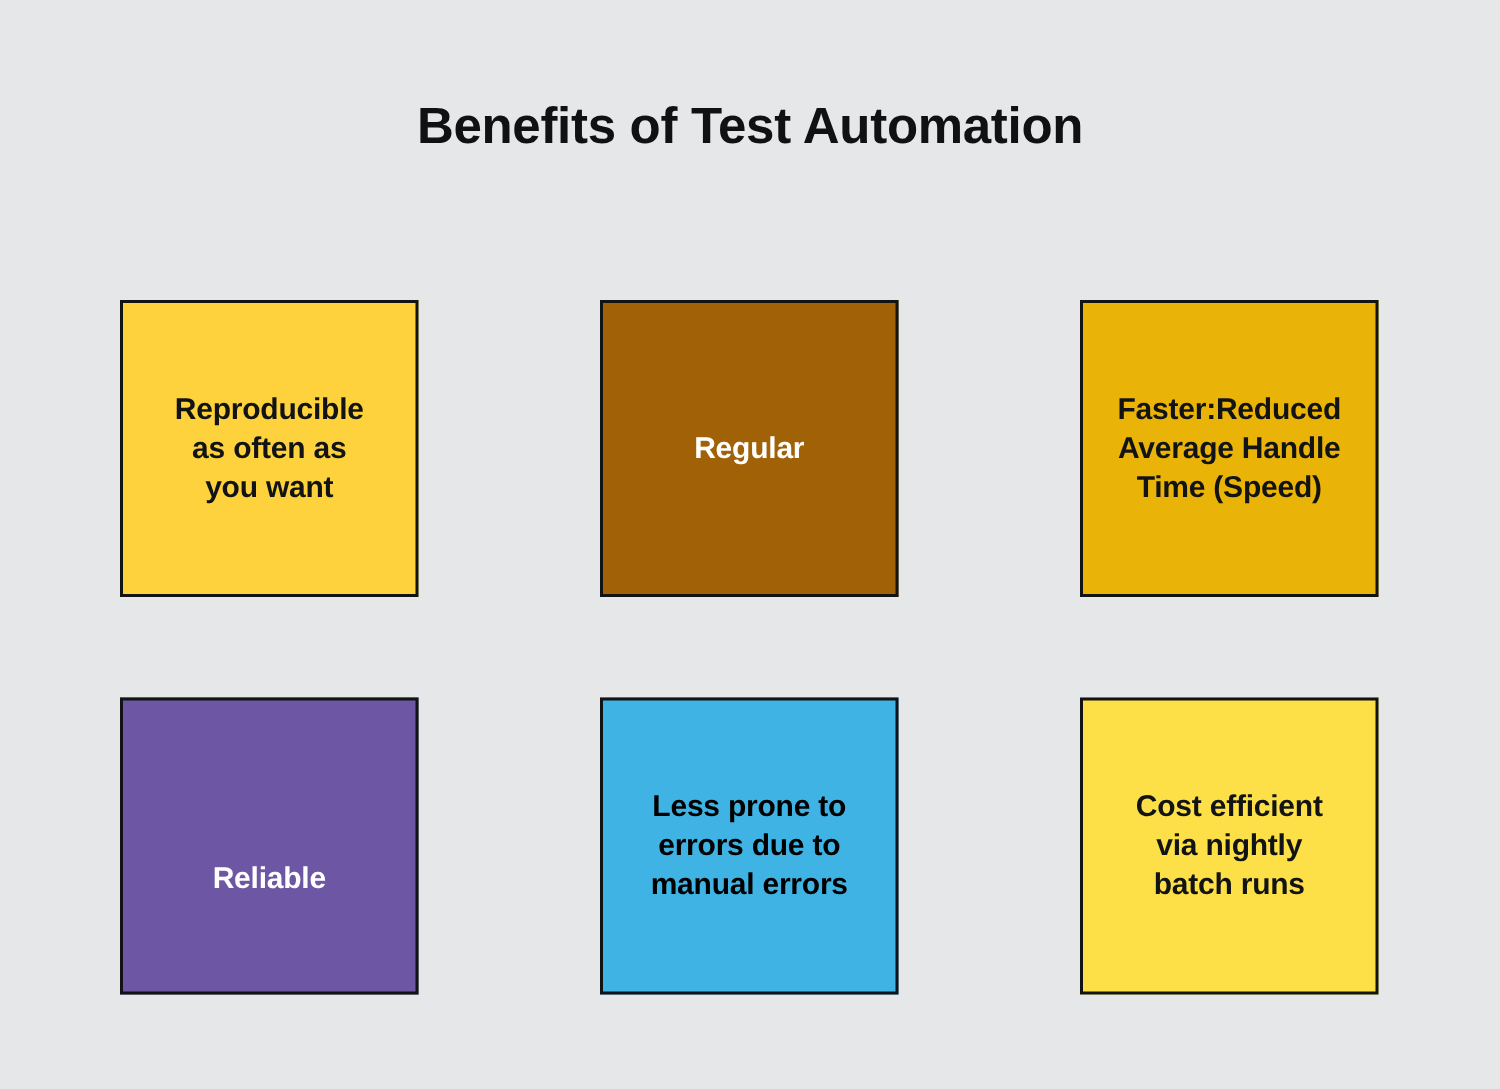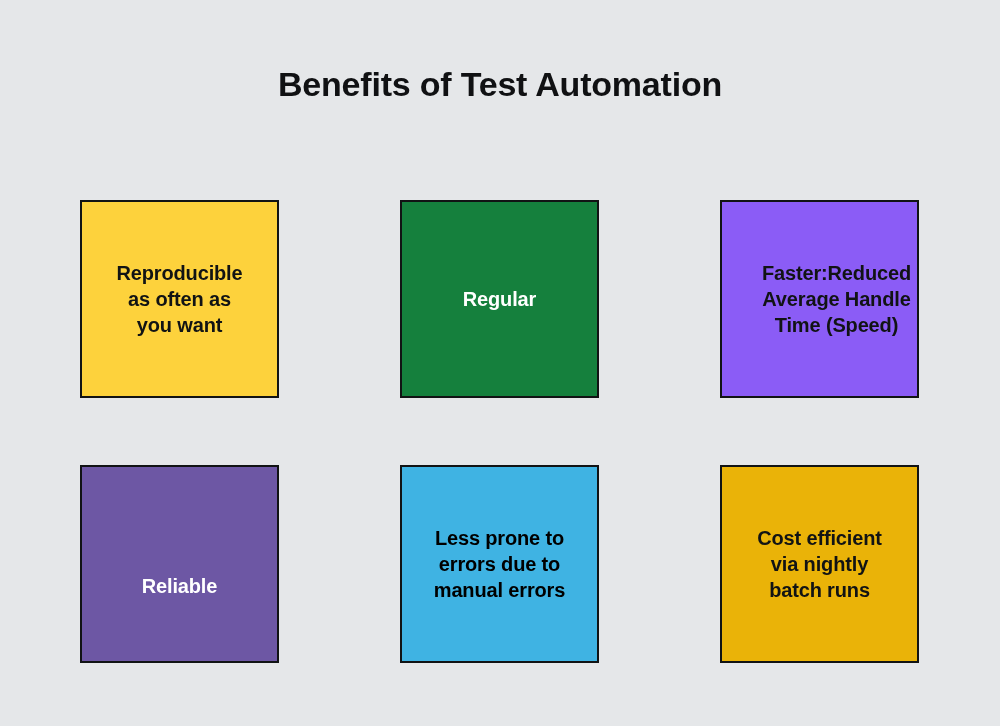--- a/index.html
+++ b/index.html
@@ -69,40 +69,40 @@
   <div class="page-title" style="color: rgb(16, 17, 19);">Benefits of Test Automation</div>
 
   <div class="grid">
 
     <div class="card" style="background: rgb(253, 210, 60); border-color: rgb(17, 19, 20);">
       <span class="card-label text-dark" style="color: rgb(17, 19, 20);">Reproducible
 as often as
 you want</span>
     </div>
 
-    <div class="card" style="background: #15803d; border-color: rgb(17, 19, 20);">
+    <div class="card" style="background: #a16207; border-color: rgb(17, 19, 20);">
       <span class="card-label text-light" style="color: rgb(255, 255, 255);">Regular</span>
     </div>
 
-    <div class="card" style="background: #8b5cf6; border-color: rgb(17, 19, 20); justify-content: flex-end;">
+    <div class="card" style="background: #eab308; border-color: rgb(17, 19, 20);">
       <span class="card-label text-dark" style="color: rgb(17, 19, 20);">Faster:Reduced
 Average Handle
 Time (Speed)</span>
     </div>
 
     <div class="card" style="background: rgb(109, 87, 164); border-color: rgb(17, 19, 20);">
       <span class="card-label text-light" style="color: rgb(255, 255, 255); margin-top: 44px;">Reliable</span>
     </div>
 
     <div class="card" style="background: rgb(63, 179, 227); border-color: rgb(17, 19, 20);">
       <span class="card-label text-dark" style="color: #000000;">Less prone to
 errors due to
 manual errors</span>
     </div>
 
-    <div class="card" style="background: #eab308; border-color: rgb(17, 19, 20);">
+    <div class="card" style="background: #fde047; border-color: rgb(17, 19, 20);">
       <span class="card-label text-dark" style="color: rgb(17, 19, 20);">Cost efficient
 via nightly
 batch runs</span>
     </div>
 
   </div>
 </div>
 
 </body></html>

